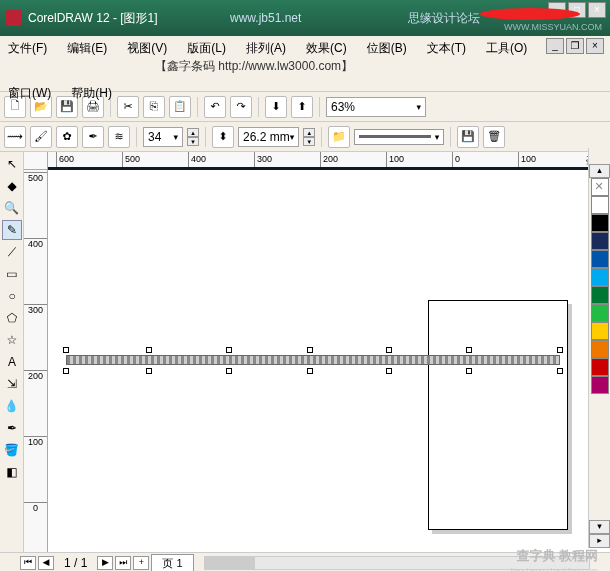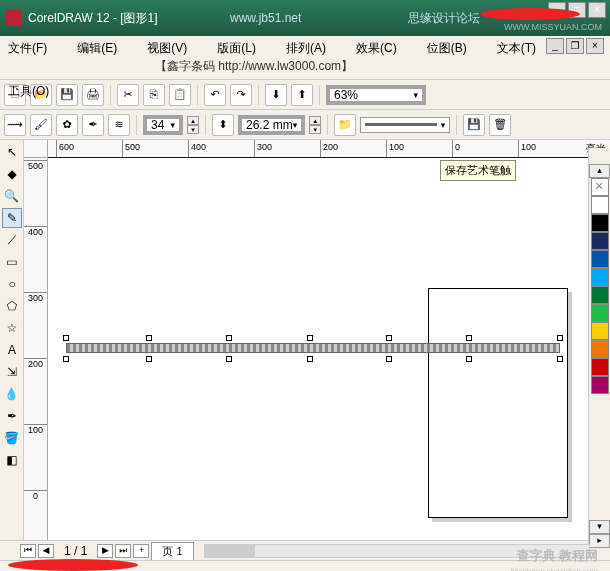--- a/index.html
+++ b/index.html
@@ -8,45 +8,45 @@
 .titlebar { height: 36px; background: linear-gradient(#2a7a5a, #1f5a42); color: #fff; display: flex; align-items: center; padding: 0 6px; position: relative; }
 .titlebar .app-icon { width: 16px; height: 16px; background: #b23; margin-right: 6px; border-radius: 2px; }
 .title-text { flex: 1; }
 .url-text { position: absolute; left: 230px; color: #cde; }
 .forum-text { position: absolute; right: 130px; color: #cde; }
 .win-controls { position: absolute; right: 4px; top: 2px; display: flex; gap: 2px; }
 .win-btn { width: 18px; height: 16px; background: #ddd; border: 1px solid #888; font-size: 10px; text-align: center; line-height: 14px; cursor: pointer; }
 .red-ellipse-top { position: absolute; right: 30px; top: 8px; width: 100px; height: 12px; background: #e22; border-radius: 50%; z-index: 5; }
 .missyuan { position: absolute; right: 8px; top: 22px; font-size: 9px; color: #9bb; z-index: 6; }
 
-.menubar { height: 44px; background: #f4f0e8; border-bottom: 1px solid #ccc; padding: 2px 4px; display: flex; flex-wrap: wrap; align-items: center; gap: 22px; position: relative; }
+.menubar { height: 56px; background: #f4f0e8; border-bottom: 1px solid #ccc; padding: 2px 4px; display: flex; flex-wrap: wrap; align-items: center; gap: 12px; position: relative; }
 .menu-item { padding: 2px 4px; cursor: pointer; white-space: nowrap; }
 .menu-extra { position: absolute; left: 155px; top: 22px; color: #333; }
 .menubar-close { position: absolute; right: 6px; top: 2px; display: flex; gap: 2px; }
 
 .toolbar { height: 30px; background: #f4f0e8; border-bottom: 1px solid #ccc; display: flex; align-items: center; padding: 0 4px; gap: 4px; }
 .tb-btn { width: 22px; height: 22px; border: 1px solid #bbb; background: #fff; border-radius: 2px; display: flex; align-items: center; justify-content: center; cursor: pointer; font-size: 11px; }
 .tb-sep { width: 1px; height: 20px; background: #ccc; margin: 0 2px; }
-.tb-combo { height: 20px; border: 4px solid #a3a3a3; background: #fff; padding: 0 4px; display: flex; align-items: center; min-width: 60px; }
+.tb-combo { height: 20px; border: 1px solid #a3a3a3; background: #fff; padding: 0 4px; display: flex; align-items: center; min-width: 60px; }
 .tb-combo::after { content: "▾"; margin-left: auto; font-size: 9px; }
 
 .propbar { height: 30px; background: #f4f0e8; border-bottom: 1px solid #ccc; display: flex; align-items: center; padding: 0 4px; gap: 4px; }
 .line-preview { width: 90px; height: 16px; border: 1px solid #999; background: #fff; display: flex; align-items: center; padding: 0 4px; }
 .line-preview::before { content: ""; flex: 1; height: 3px; background: #666; }
 .line-preview::after { content: "▾"; margin-left: 4px; font-size: 9px; }
 .spinner { display: flex; flex-direction: column; width: 12px; }
 .spinner div { height: 9px; border: 1px solid #999; background: #eee; font-size: 7px; text-align: center; line-height: 7px; cursor: pointer; }
 
 .workspace { position: relative; height: 400px; display: flex; }
 .toolbox { width: 24px; background: #f4f0e8; border-right: 1px solid #ccc; display: flex; flex-direction: column; gap: 2px; padding: 2px; }
 .tool { width: 20px; height: 20px; border: 1px solid transparent; display: flex; align-items: center; justify-content: center; cursor: pointer; font-size: 12px; }
 .tool.active { background: #d6e8f5; border-color: #88a; }
 
 .canvas-area { flex: 1; position: relative; background: #fff; }
-.ruler-h { position: absolute; top: 0; left: 24px; right: 0; height: 18px; background: #f8f8f8; border-bottom: 1px solid #0f172a; }
+.ruler-h { position: absolute; top: 0; left: 24px; right: 0; height: 18px; background: #f8f8f8; border-bottom: 3px solid #0f172a; }
 .ruler-v { position: absolute; top: 18px; left: 0; width: 24px; bottom: 0; background: #f8f8f8; border-right: 1px solid #aaa; }
 .ruler-corner { position: absolute; top: 0; left: 0; width: 24px; height: 18px; background: #f8f8f8; border-right: 1px solid #aaa; border-bottom: 1px solid #aaa; }
 .ruler-h .tick { position: absolute; top: 0; height: 100%; border-left: 1px solid #888; font-size: 9px; padding-left: 2px; padding-top: 2px; }
 .ruler-v .tick { position: absolute; left: 0; width: 100%; border-top: 1px solid #888; font-size: 9px; text-align: center; }
 .unit-label { position: absolute; right: 4px; top: 2px; font-size: 10px; }
 
 .canvas { position: absolute; top: 18px; left: 24px; right: 0; bottom: 0; background: #fff; overflow: hidden; }
 .page-rect { position: absolute; left: 380px; top: 130px; width: 140px; height: 230px; border: 1px solid #000; background: #fff; box-shadow: 4px 4px 0 #ccc; }
 .pattern-bar { position: absolute; left: 18px; top: 185px; width: 494px; height: 10px; background: repeating-linear-gradient(90deg, #888 0 3px, #ccc 3px 6px); border: 1px solid #666; }
 .handle { position: absolute; width: 6px; height: 6px; background: #fff; border: 1px solid #000; }
@@ -193,21 +193,20 @@
     </div>
     <div class="ruler-v">
       <span class="tick" style="top:2px">500</span>
       <span class="tick" style="top:68px">400</span>
       <span class="tick" style="top:134px">300</span>
       <span class="tick" style="top:200px">200</span>
       <span class="tick" style="top:266px">100</span>
       <span class="tick" style="top:332px">0</span>
     </div>
     <div class="canvas">
-      <div class="tooltip">保存艺术笔触</div>
       <div class="page-rect"></div>
       <div class="pattern-bar"></div>
       <div class="handle" style="left:15px;top:177px"></div>
       <div class="handle" style="left:259px;top:177px"></div>
       <div class="handle" style="left:509px;top:177px"></div>
       <div class="handle" style="left:15px;top:198px"></div>
       <div class="handle" style="left:259px;top:198px"></div>
       <div class="handle" style="left:509px;top:198px"></div>
       <div class="handle" style="left:98px;top:177px"></div>
       <div class="handle" style="left:178px;top:177px"></div>

